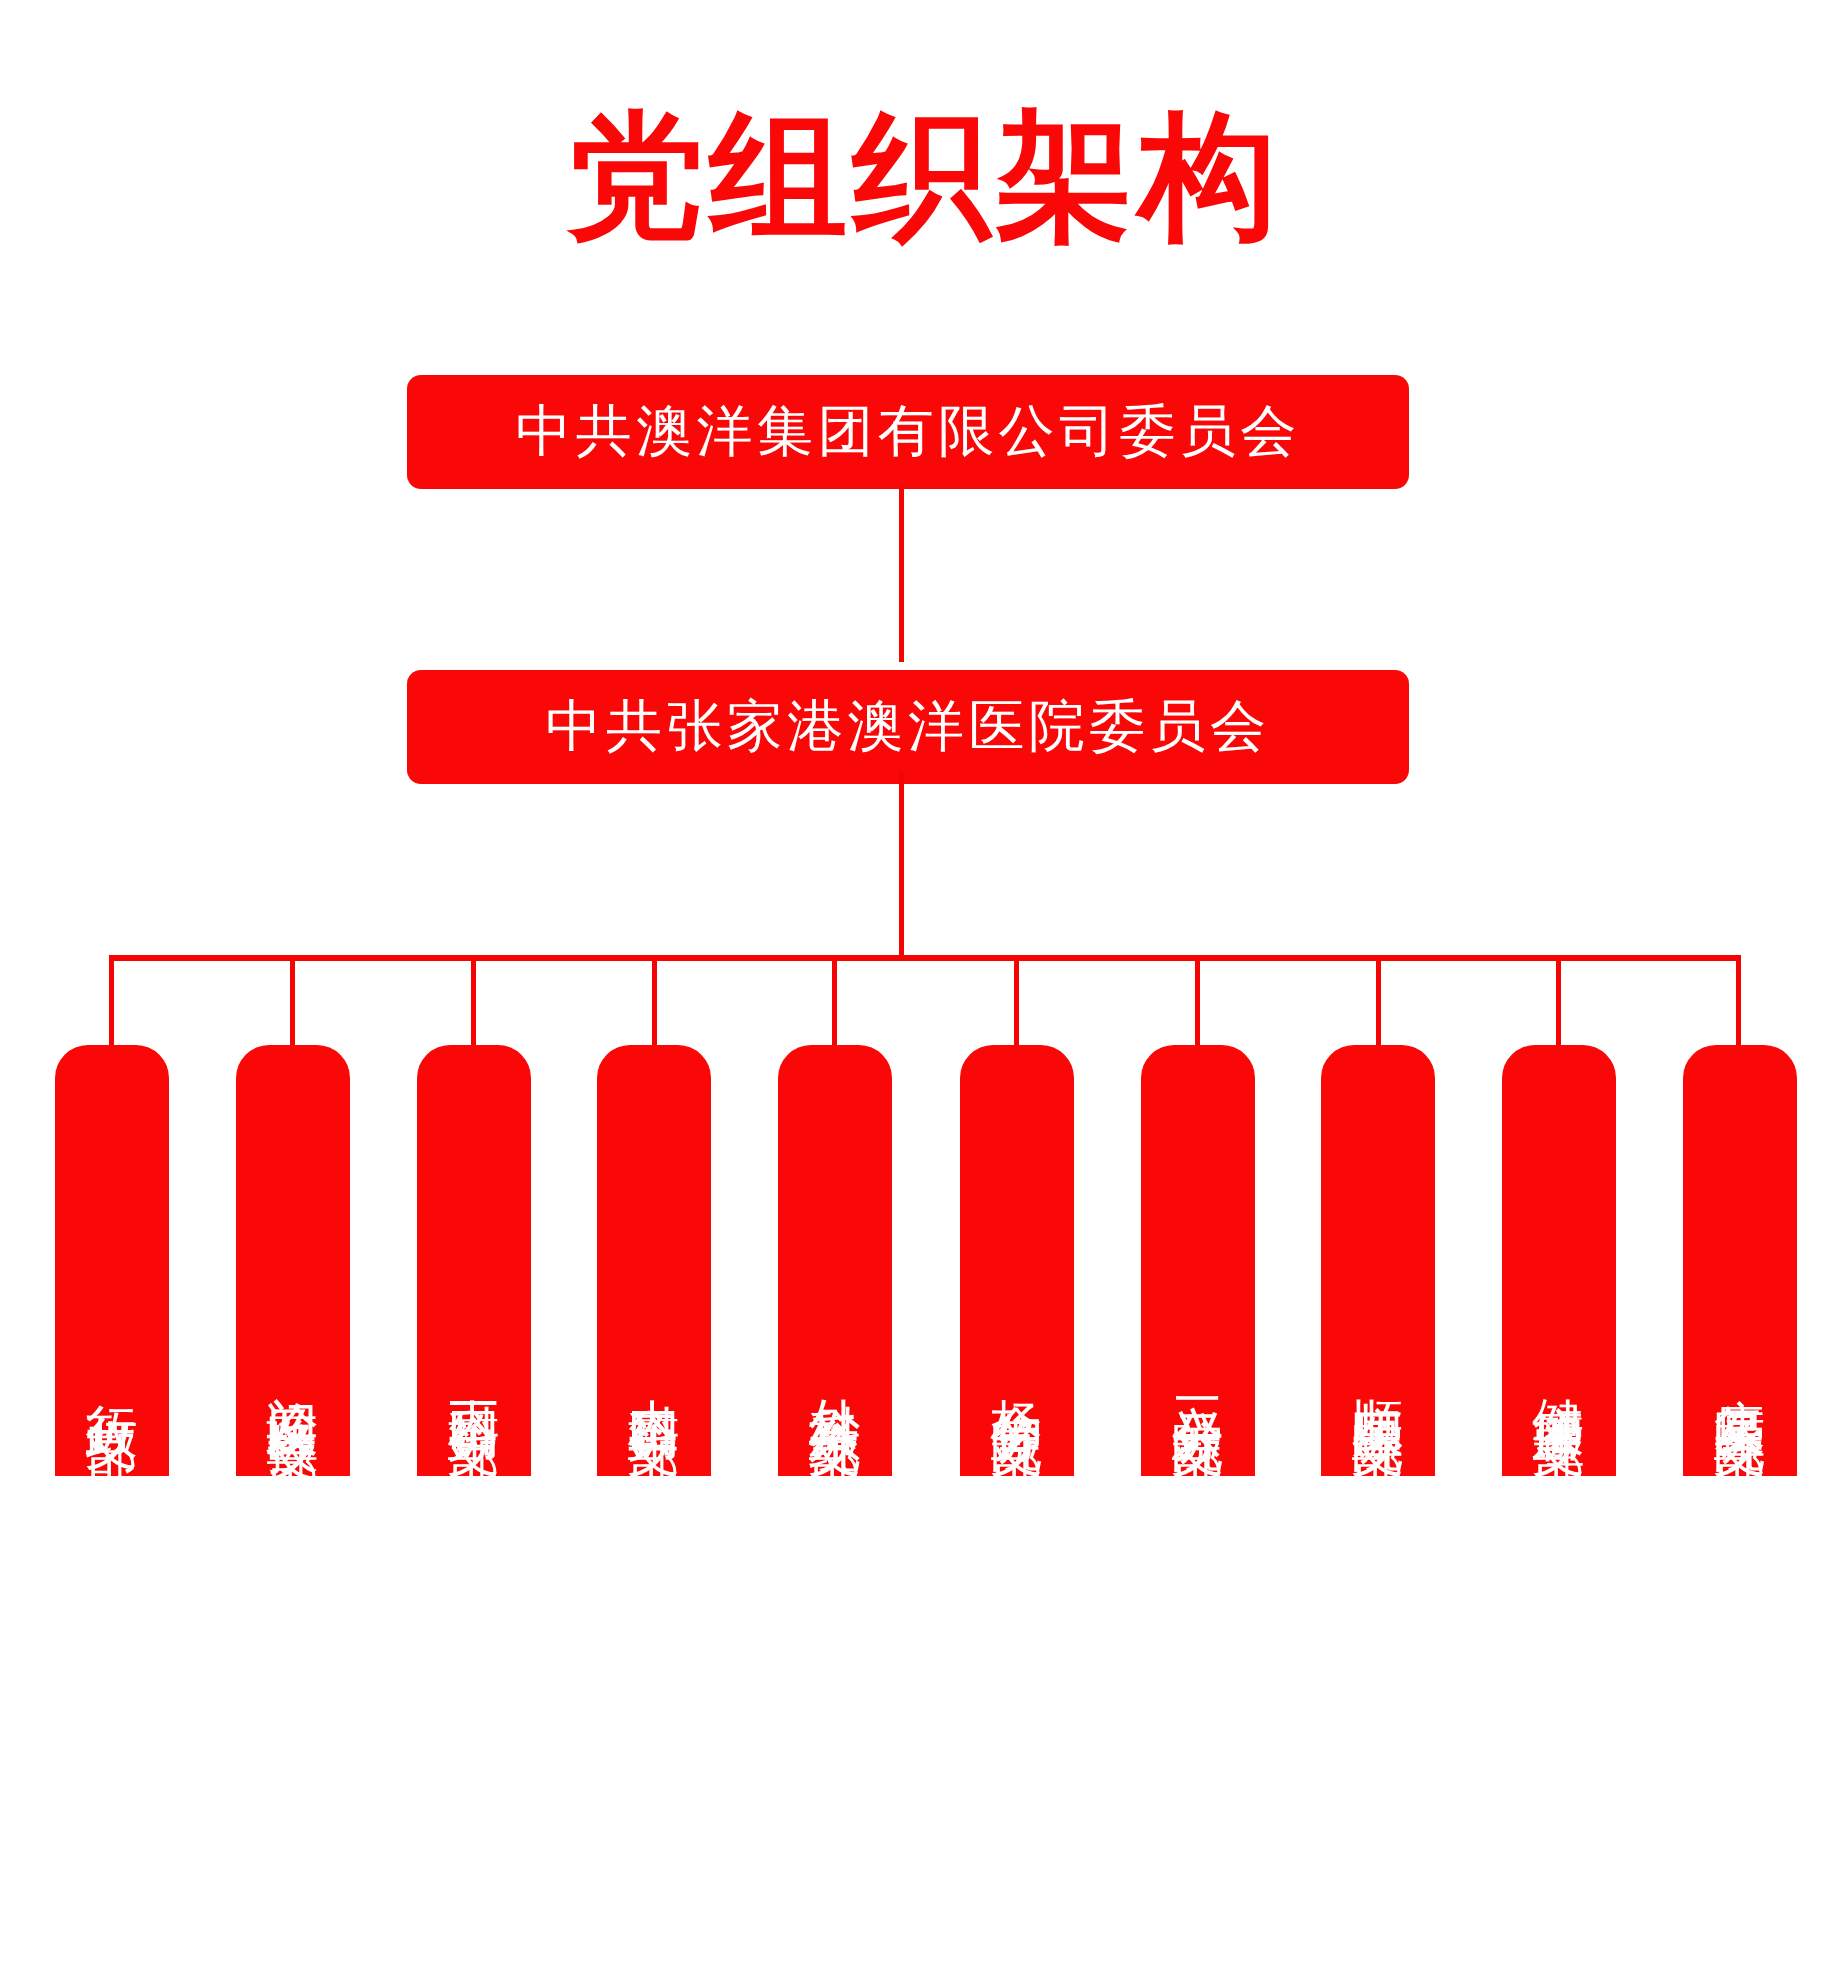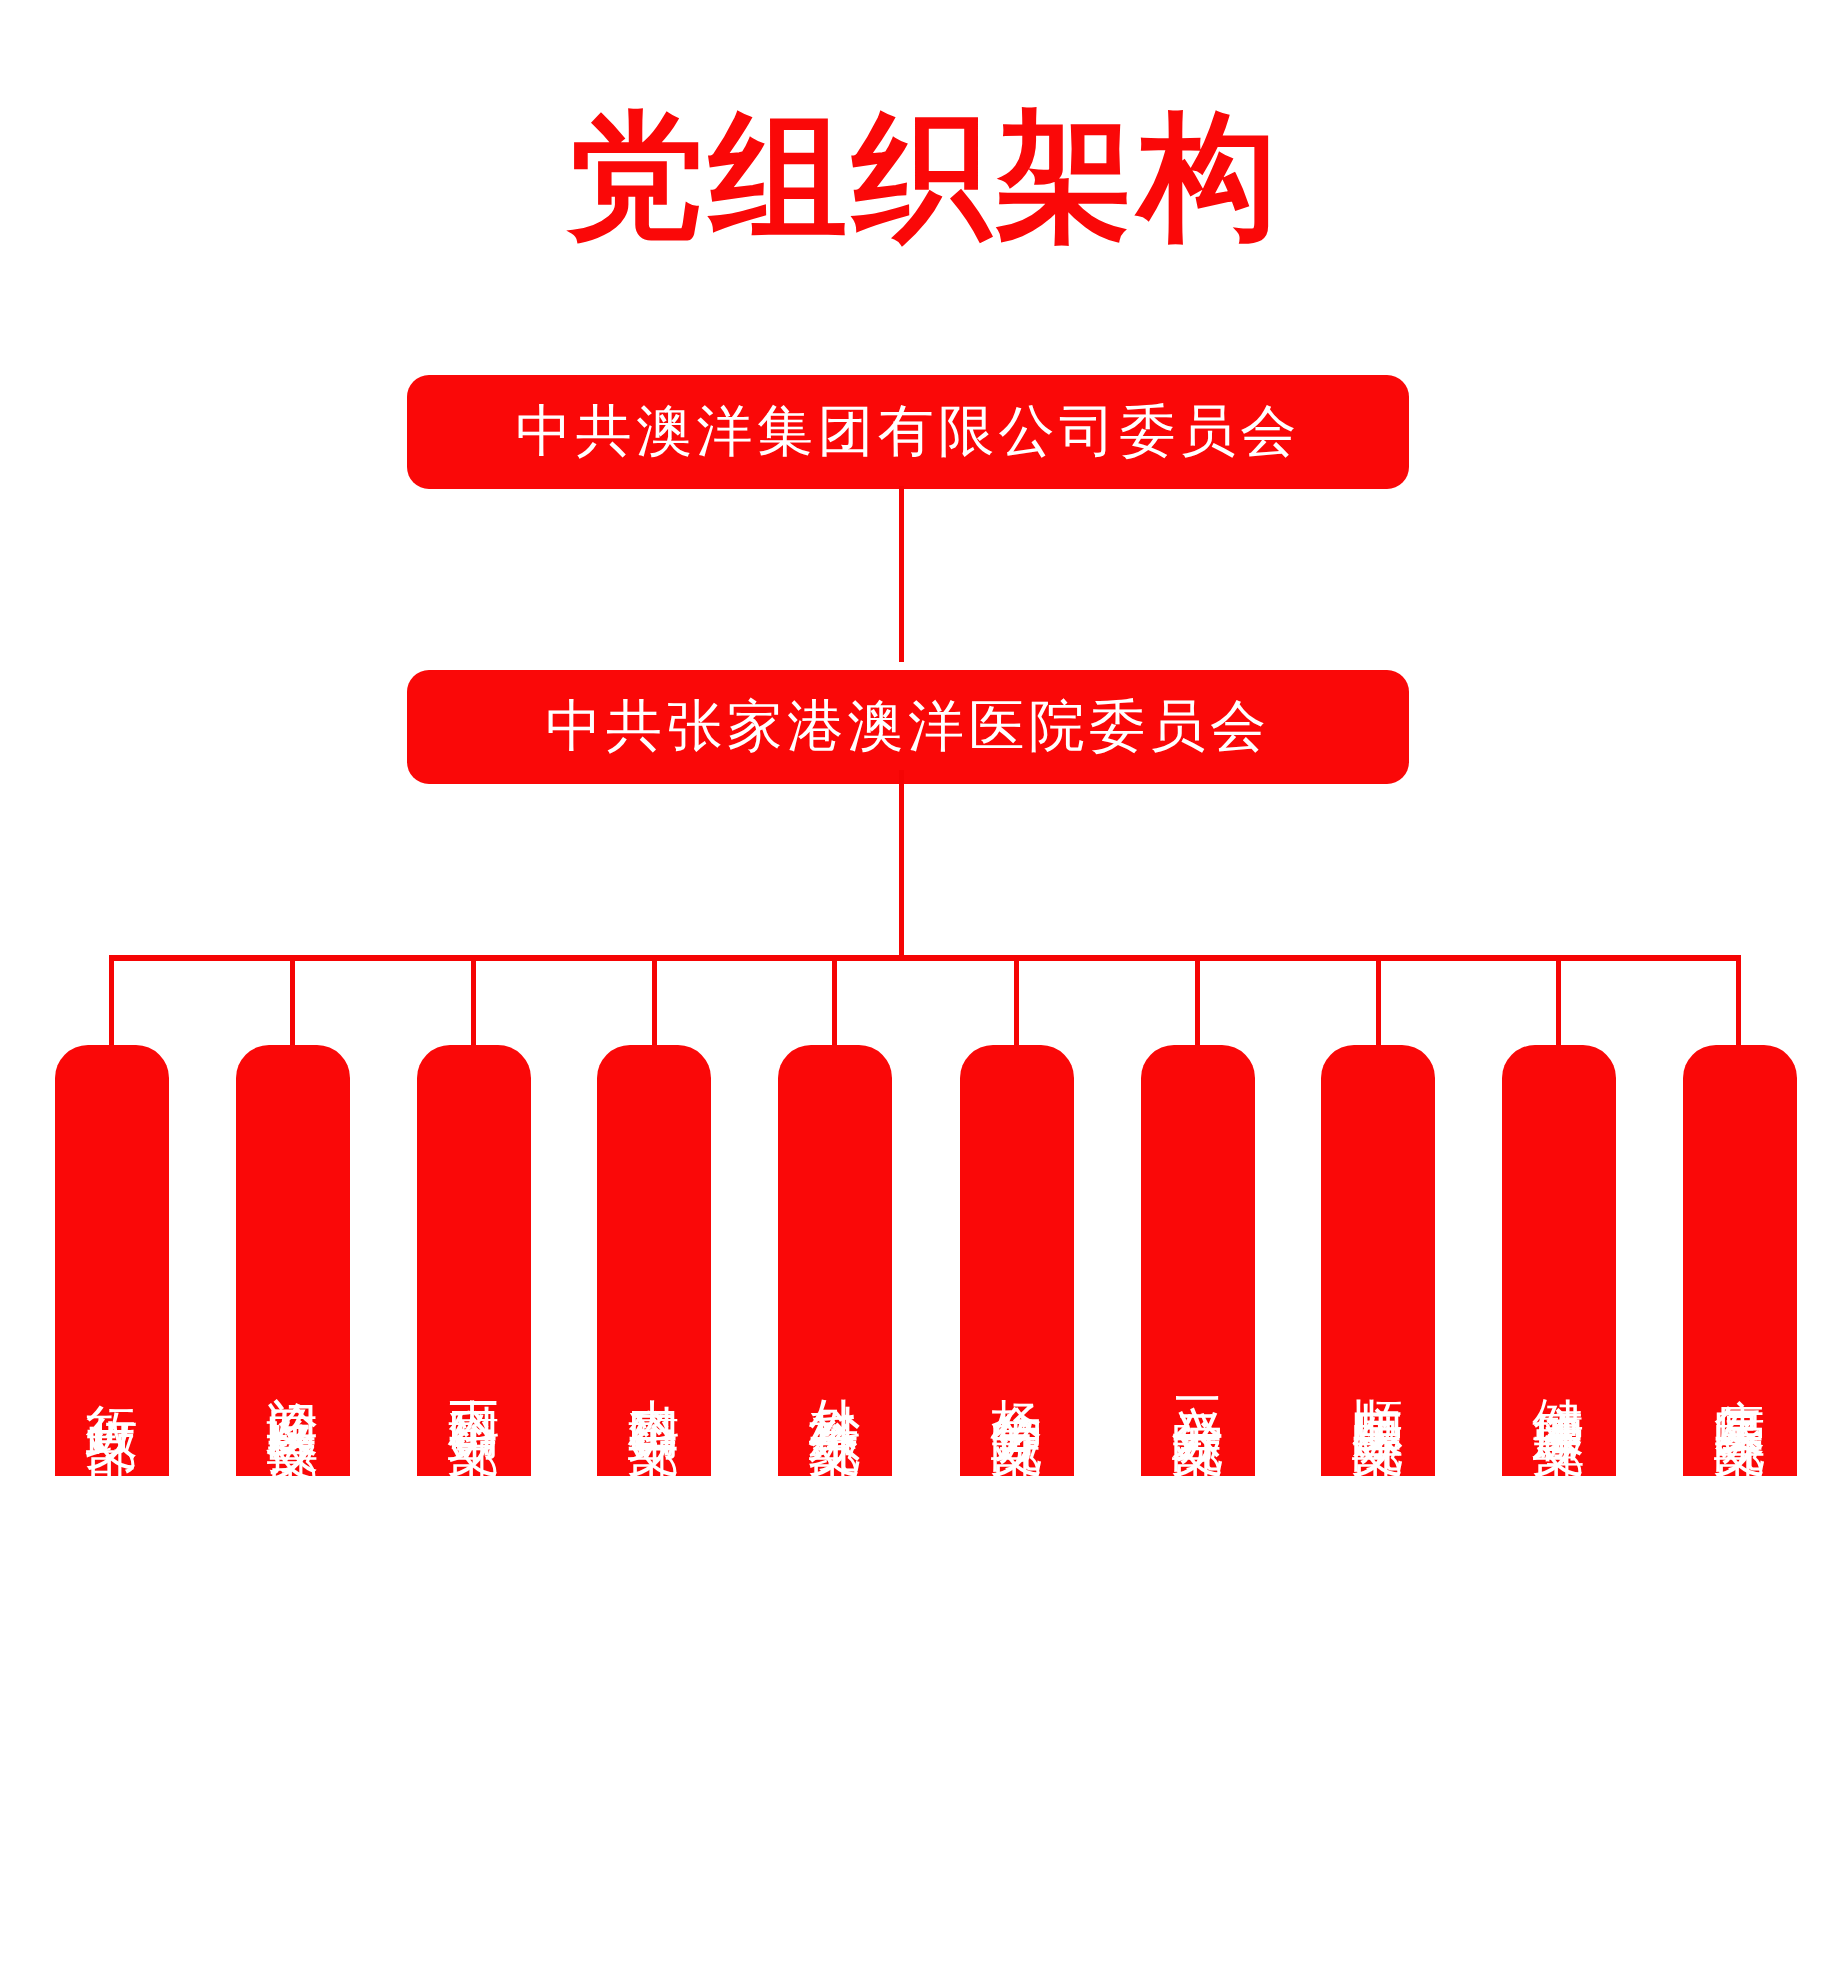--- a/index.html
+++ b/index.html
@@ -35,21 +35,21 @@
     color:var(--text-on-red);
     display:flex;
     align-items:center;
     justify-content:center;
     text-align:center;
   }
   .committee{
     left:407px;
     width:1002px;
     height:114px;
-    border-radius:22px;
+    border-radius:14px;
     font-size:56px;
     letter-spacing:4.4px;
     white-space:nowrap;
     font-family:Liberation Mono, monospace;
   }
   .committee.root{top:375px;}
   .committee.mid{top:670px;}
   .branch{
     top:1045px;
     width:114px;

